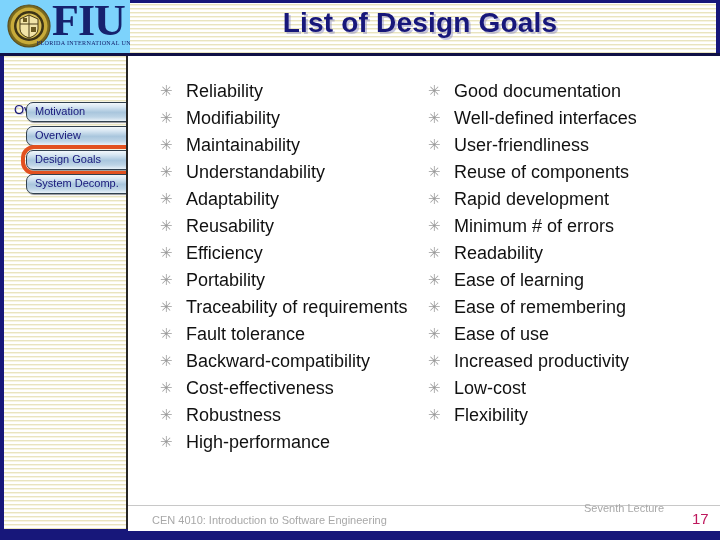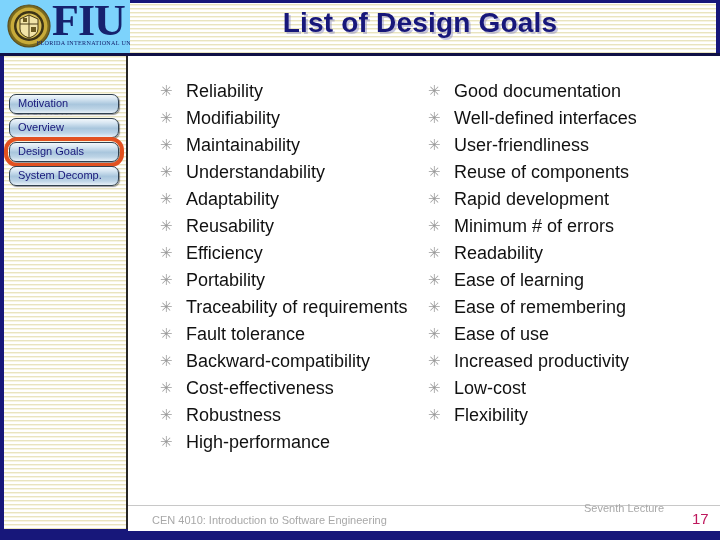--- a/index.html
+++ b/index.html
@@ -139,23 +139,24 @@
     left: 14px;
     top: 12px;
     font-size: 13px;
     font-weight: normal;
     color: #17177a;
     text-shadow: 1px 1px 0 rgba(150,150,200,0.4);
     margin-top: 34px;
   }
   .nav-wrap {
     position: absolute;
-    left: 9px;
+    left: 26px;
     width: 110px;
     height: 20px;
+    margin-top: 8px;
   }
   .nav-btn {
     position: absolute;
     left: 0; top: 0;
     width: 110px;
     height: 20px;
     box-sizing: border-box;
     border: 1px solid #30404f;
     border-radius: 7px;
     background: linear-gradient(to bottom,

